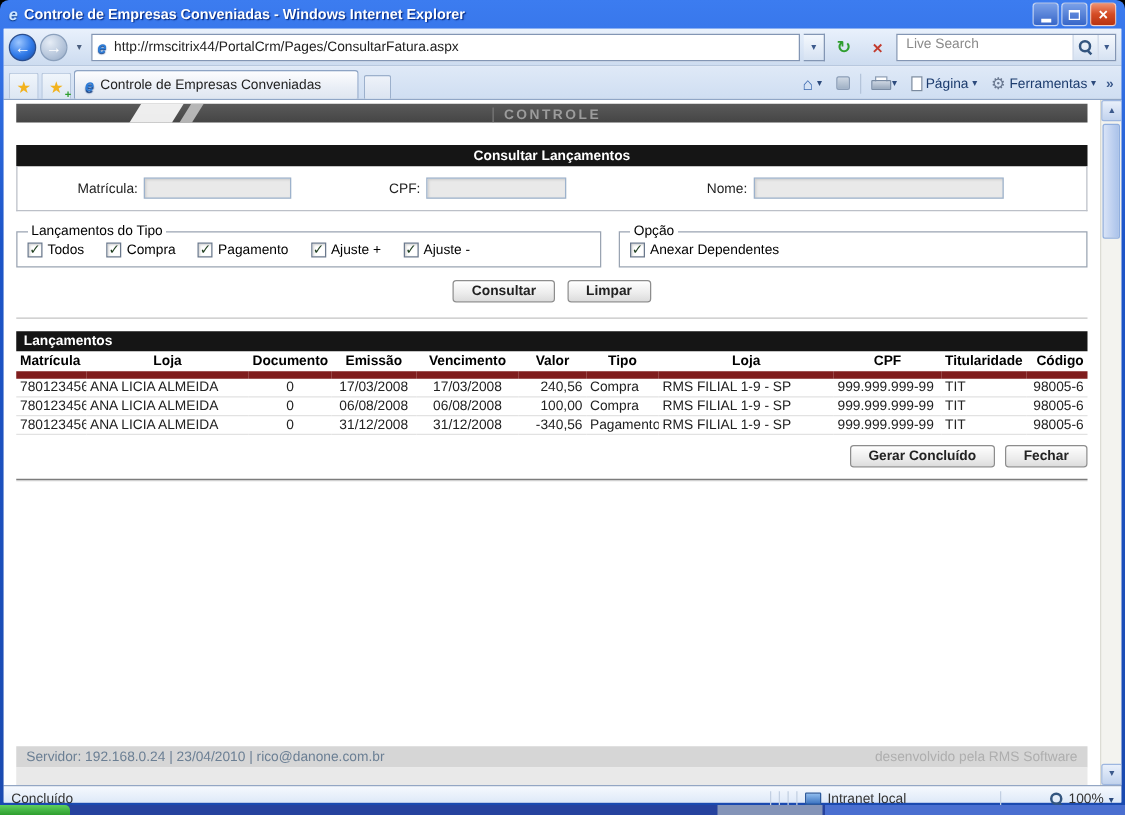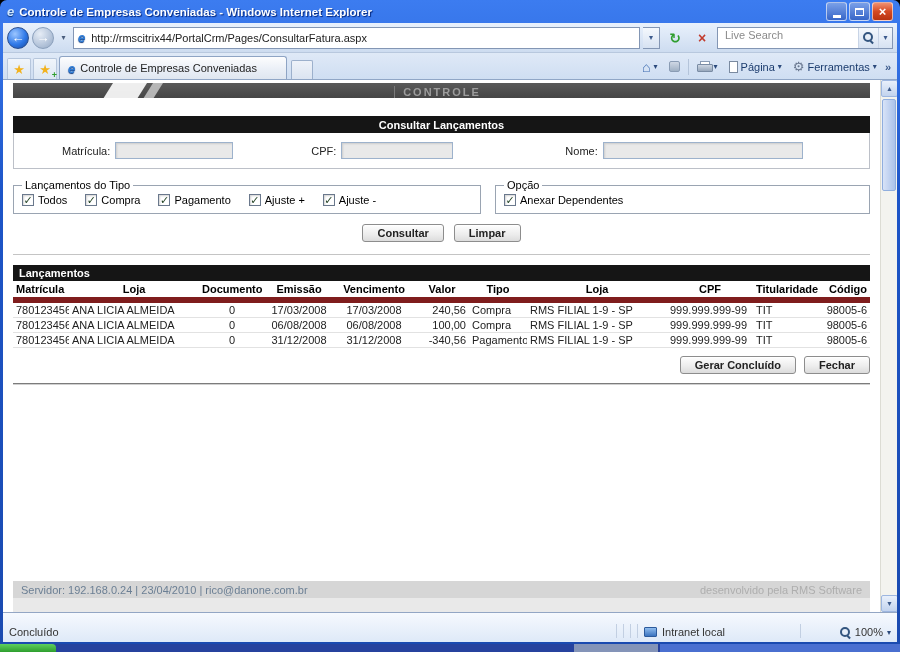--- a/index.html
+++ b/index.html
@@ -111,21 +111,21 @@
   .pf-right{color:#aeaeae;}
   .bottom-filler{height:14px;background:#e9e9e9;}
 
   
   .scrollbar{position:absolute;top:0;right:0;bottom:0;width:17px;background:#f3f3ef;border-left:1px solid #dcdcd4;display:flex;flex-direction:column;}
   .sb-btn{width:17px;height:17px;background:linear-gradient(#e9f0fb,#c2d3ee);border:1px solid #9db6e0;border-radius:2px;display:flex;align-items:center;justify-content:center;font-size:7px;color:#3c5a8c;cursor:pointer;}
   .sb-track{flex:1;position:relative;}
   .sb-thumb{position:absolute;top:2px;left:1px;width:14px;height:92px;background:linear-gradient(90deg,#d8e3f7,#aac2ea);border:1px solid #90aede;border-radius:2px;cursor:pointer;}
 
   
-  .statusbar{height:30px;background:linear-gradient(#f6f9fe,#dee9f8);border-top:1px solid #93a6c4;display:flex;align-items:flex-end;padding:4px 6px;gap:6px;color:#333;}
+  .statusbar{height:14px;background:linear-gradient(#f6f9fe,#dee9f8);border-top:1px solid #93a6c4;display:flex;align-items:flex-start;padding:4px 6px;gap:6px;color:#333;}
   .status-text{flex:1;}
   .sb-sep{width:1px;height:14px;background:#c2cfe2;}
   .zone{display:flex;align-items:center;gap:5px;width:150px;}
   .zone-ic{width:13px;height:10px;background:linear-gradient(#8fbcee,#3c74c0);border:1px solid #2c5a9c;border-radius:1px;}
   .zoom{display:flex;align-items:center;gap:4px;width:84px;justify-content:flex-end;cursor:pointer;}
 
   
   .taskbar{height:8px;background:#26429e;position:relative;flex:none;}
   .start-frag{position:absolute;left:0;top:0;width:56px;height:8px;background:linear-gradient(#5ecf5e,#2e9e2e);border-radius:0 4px 0 0;cursor:pointer;}
   .task-seg{position:absolute;left:574px;top:0;width:84px;height:8px;background:#8494b8;}

